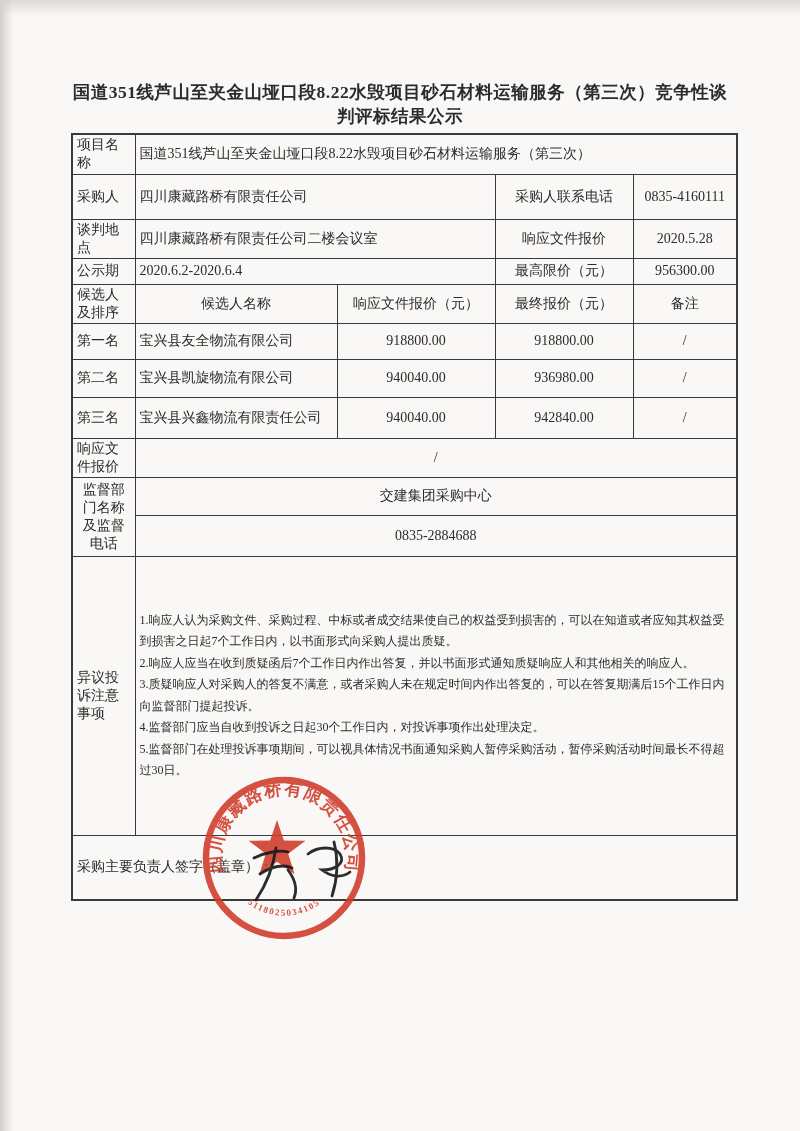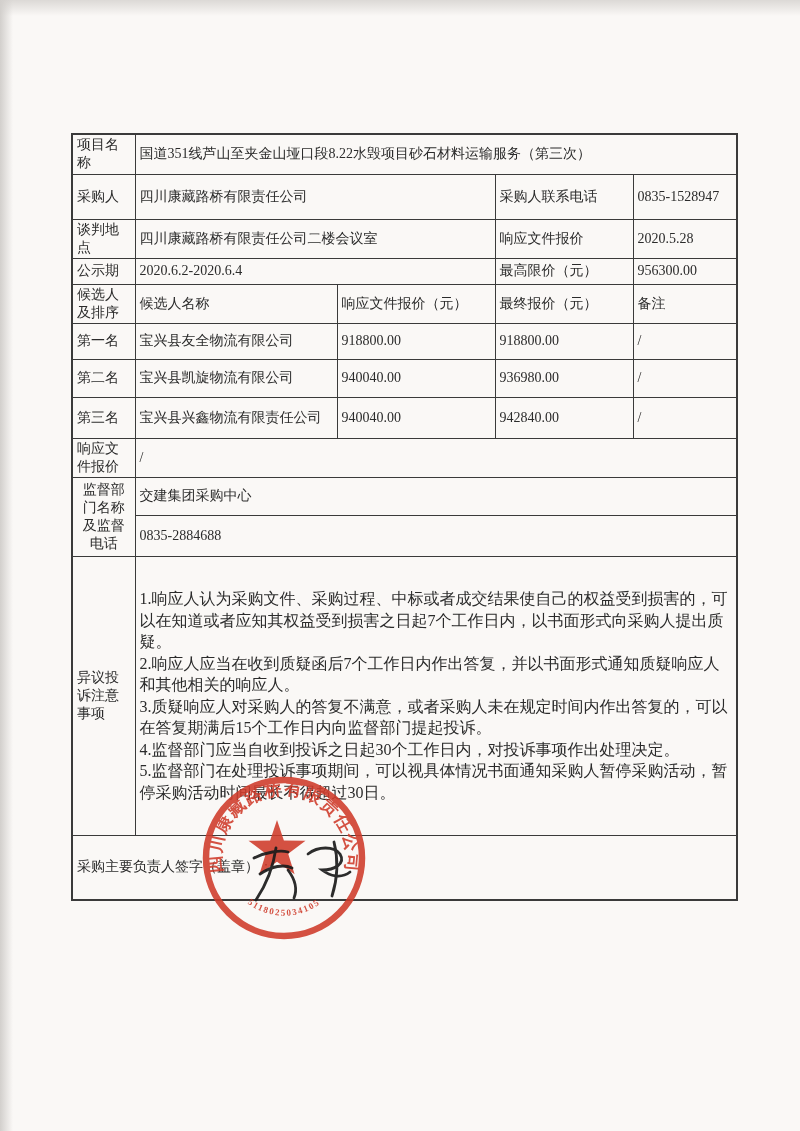--- a/index.html
+++ b/index.html
@@ -35,61 +35,62 @@
   }
   table.notice td{
     border:1.5px solid #3a3a3a;
     vertical-align:middle;
     padding:1px 4px;
     overflow:hidden;
   }
   td.lab{line-height:18px;padding:2px 3px;}
   td.lab.c{text-align:center;}
   td.val{text-align:left;padding-left:5px;}
-  td.ctr{text-align:left;}
-  td.obj{font-size:16px;line-height:21.5px;padding:4px 6px 4px 5px;}
+  td.ctr{text-align:center;}
+  td.obj{font-size:12px;line-height:21.5px;padding:4px 6px 4px 5px;}
   td.obj .item{margin:0;}
   td.sig{padding-left:5px;}
   tr.r1{height:40px;margin-top:12px;} tr.r2{height:45px;} tr.r3{height:37px;padding-left:16px;}
   tr.r4{height:26px;} tr.r5{height:35px;} tr.r6{height:36px;}
   tr.r7{height:38px;} tr.r8{height:41px;} tr.r9{height:34px;}
   tr.r10a{height:38px;} tr.r10b{height:41px;}
   tr.r11{height:279px;} tr.r12{height:65px;}
   .seal{
     position:absolute;left:184px;top:758px;width:200px;height:200px;
     pointer-events:none;
   }
   :root{--seal-color:#cf3a2a;}
   .seal .red{stroke:var(--seal-color);}
   .seal .redfill{fill:var(--seal-color);}
 </style>
 </head>
 <body>
 
 <div class="page">
 
+  <div class="title">国道351线芦山至夹金山垭口段8.22水毁项目砂石材料运输服务（第三次）竞争性谈判评标结果公示</div>
 
   <table class="notice">
     <colgroup>
       <col style="width:63px">
         <col style="width:202px">
         <col style="width:158px">
       <col style="width:138px">
         <col style="width:104px">
     </colgroup>
     <tbody>
         <tr class="r1">
       <td class="lab">项目名称</td>
       <td class="val" colspan="4">国道351线芦山至夹金山垭口段8.22水毁项目砂石材料运输服务（第三次）</td>
     </tr>
     <tr class="r2">
       <td class="lab">采购人</td>
       <td class="val" colspan="2">四川康藏路桥有限责任公司</td>
       <td class="ctr">采购人联系电话</td>
-      <td class="ctr">0835-1528947</td>
+      <td class="ctr">0835-4160111</td>
     </tr>
     <tr class="r3">
       <td class="lab">谈判地点</td>
       <td class="val" colspan="2">四川康藏路桥有限责任公司二楼会议室</td>
       <td class="ctr">响应文件报价</td>
       <td class="ctr">2020.5.28</td>
     </tr>
     <tr class="r4">
       <td class="lab">公示期</td>
       <td class="val" colspan="2">2020.6.2-2020.6.4</td>

